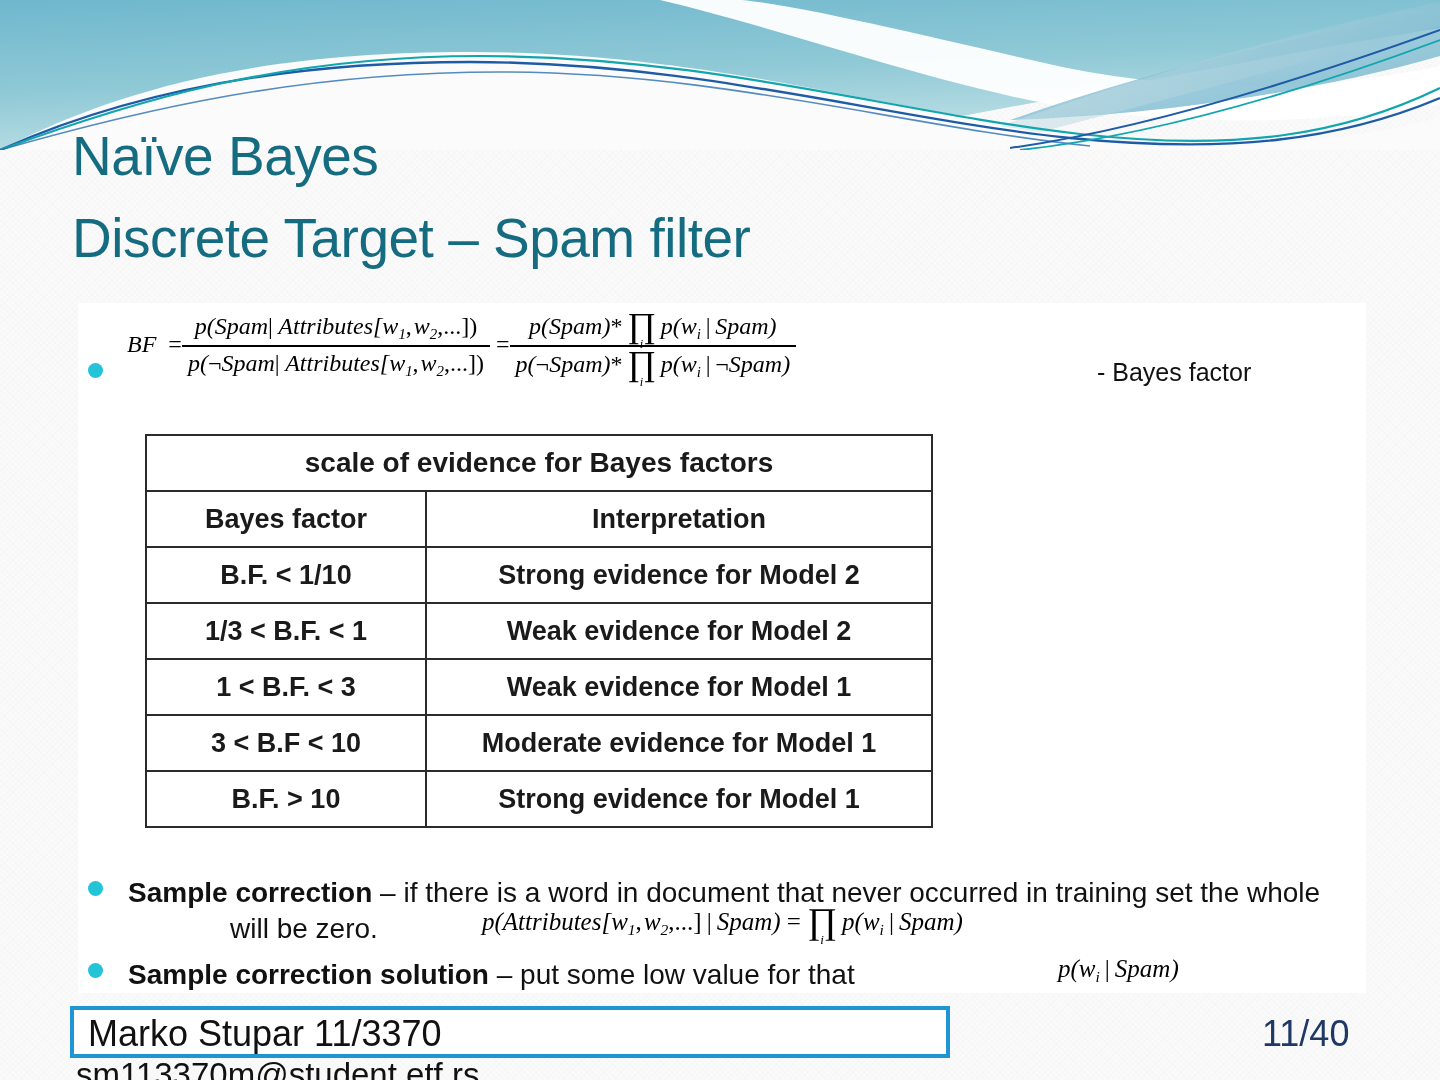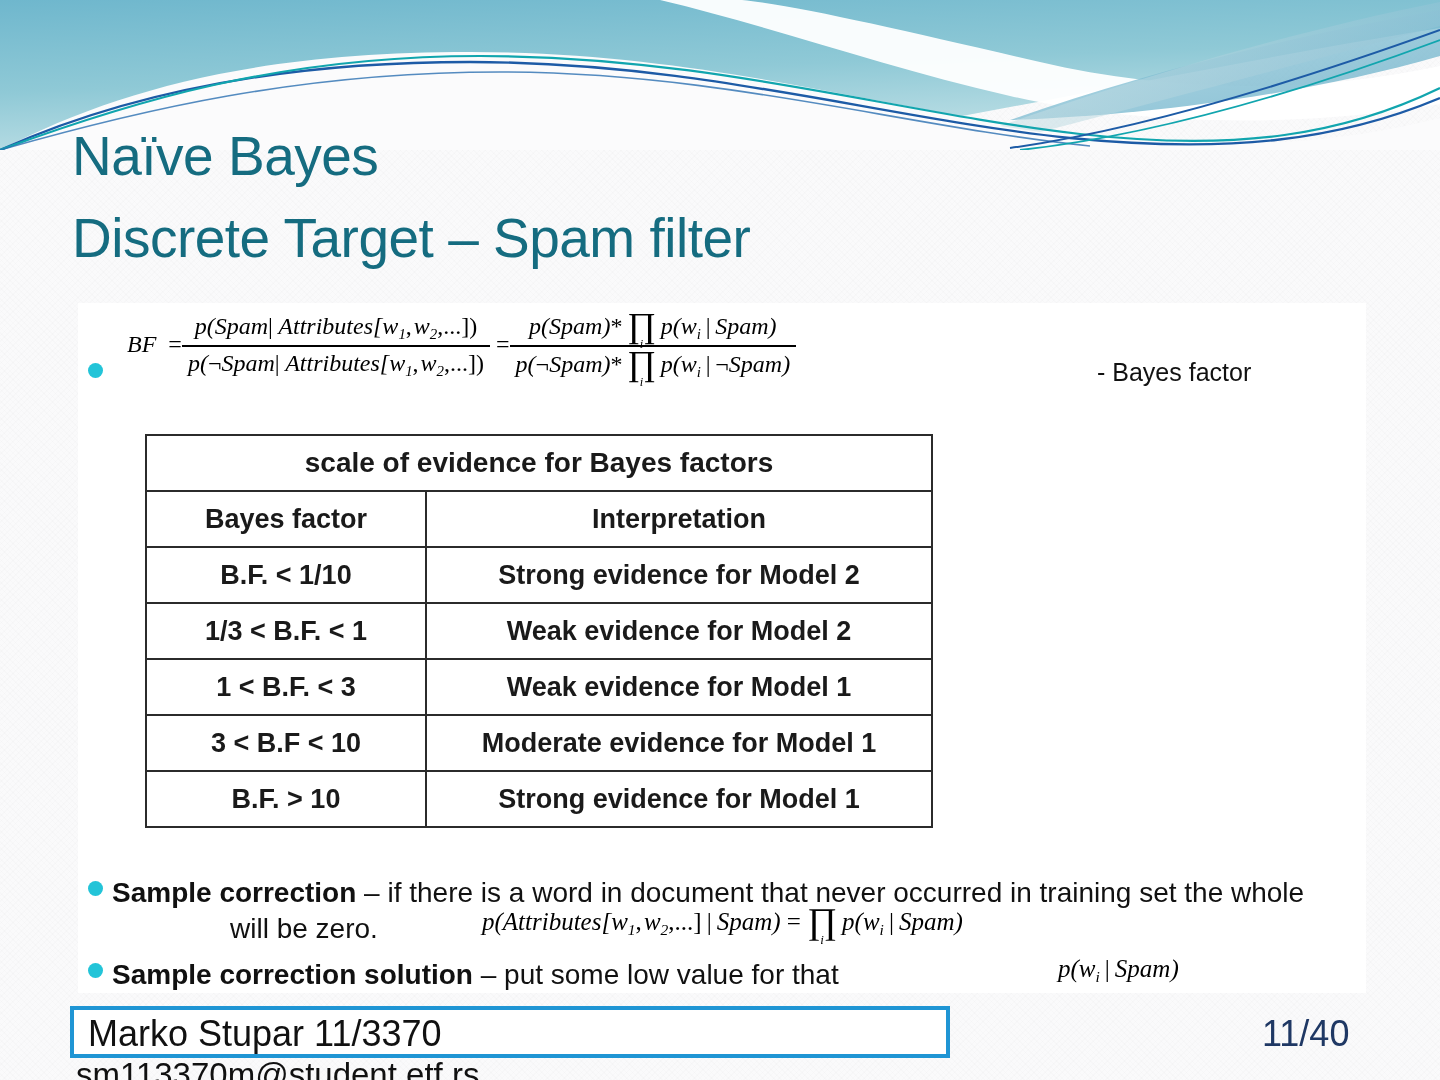--- a/index.html
+++ b/index.html
@@ -134,21 +134,21 @@
   #evidence-table tr td:first-child{font-weight:700;margin-top:44px;}
 
   
   .para{
     position:absolute;
     font-family:"Liberation Sans", sans-serif;
     font-size:28px;
     color:#111;
     line-height:1.28;
   }
-  .para b{font-weight:700;}
+  .para b{font-weight:700;margin-left:16px;}
   #bullet-sc{left:88px;top:881px;}
   #para-sc{left:112px;top:875px;width:1255px;}
   #bullet-scs{left:88px;top:963px;}
   #para-scs{left:112px;top:957px;width:900px;}
 
   #formula-attr{
     position:absolute;left:482px;top:907px;
     font-size:25px;
   }
   #formula-pw{

